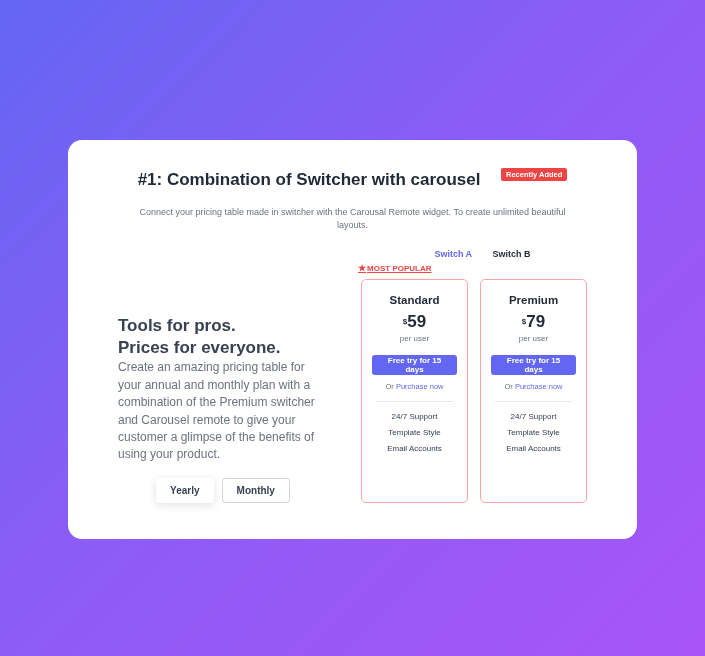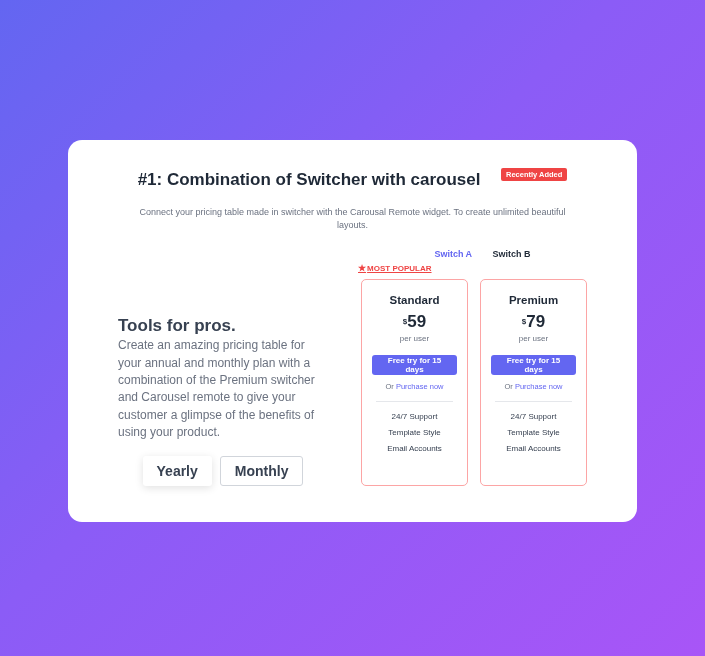--- a/index.html
+++ b/index.html
@@ -79,21 +79,21 @@
   max-width: 210px;
 }
 .toggle-row {
   display: flex;
   justify-content: center;
   gap: 8px;
   margin-top: 14px;
   max-width: 210px;
 }
 .toggle-btn {
-  font-size: 14px;
+  font-size: 10px;
   font-weight: 600;
   padding: 6px 14px;
   border-radius: 3px;
   border: 1px solid #d1d5db;
   background: #fff;
   color: #374151;
   cursor: pointer;
 }
 .toggle-btn.active {
   background: #fff;
@@ -148,20 +148,21 @@
     <span class="switch-b">Switch B</span>
   </div>
 
   <div class="popular-row">
     <span class="star-icon">★</span><span>MOST POPULAR</span>
   </div>
 
   <div class="body">
     <div class="left">
       <h2>Tools for pros.</h2>
+      <h2>Prices for everyone.</h2>
       <p>Create an amazing pricing table for your annual and monthly plan with a combination of the Premium switcher and Carousel remote to give your customer a glimpse of the benefits of using your product.</p>
       <div class="toggle-row">
         <button class="toggle-btn active">Yearly</button>
         <button class="toggle-btn">Monthly</button>
       </div>
     </div>
 
     <div class="cards">
       <div class="price-card">
         <div class="plan-name">Standard</div>

